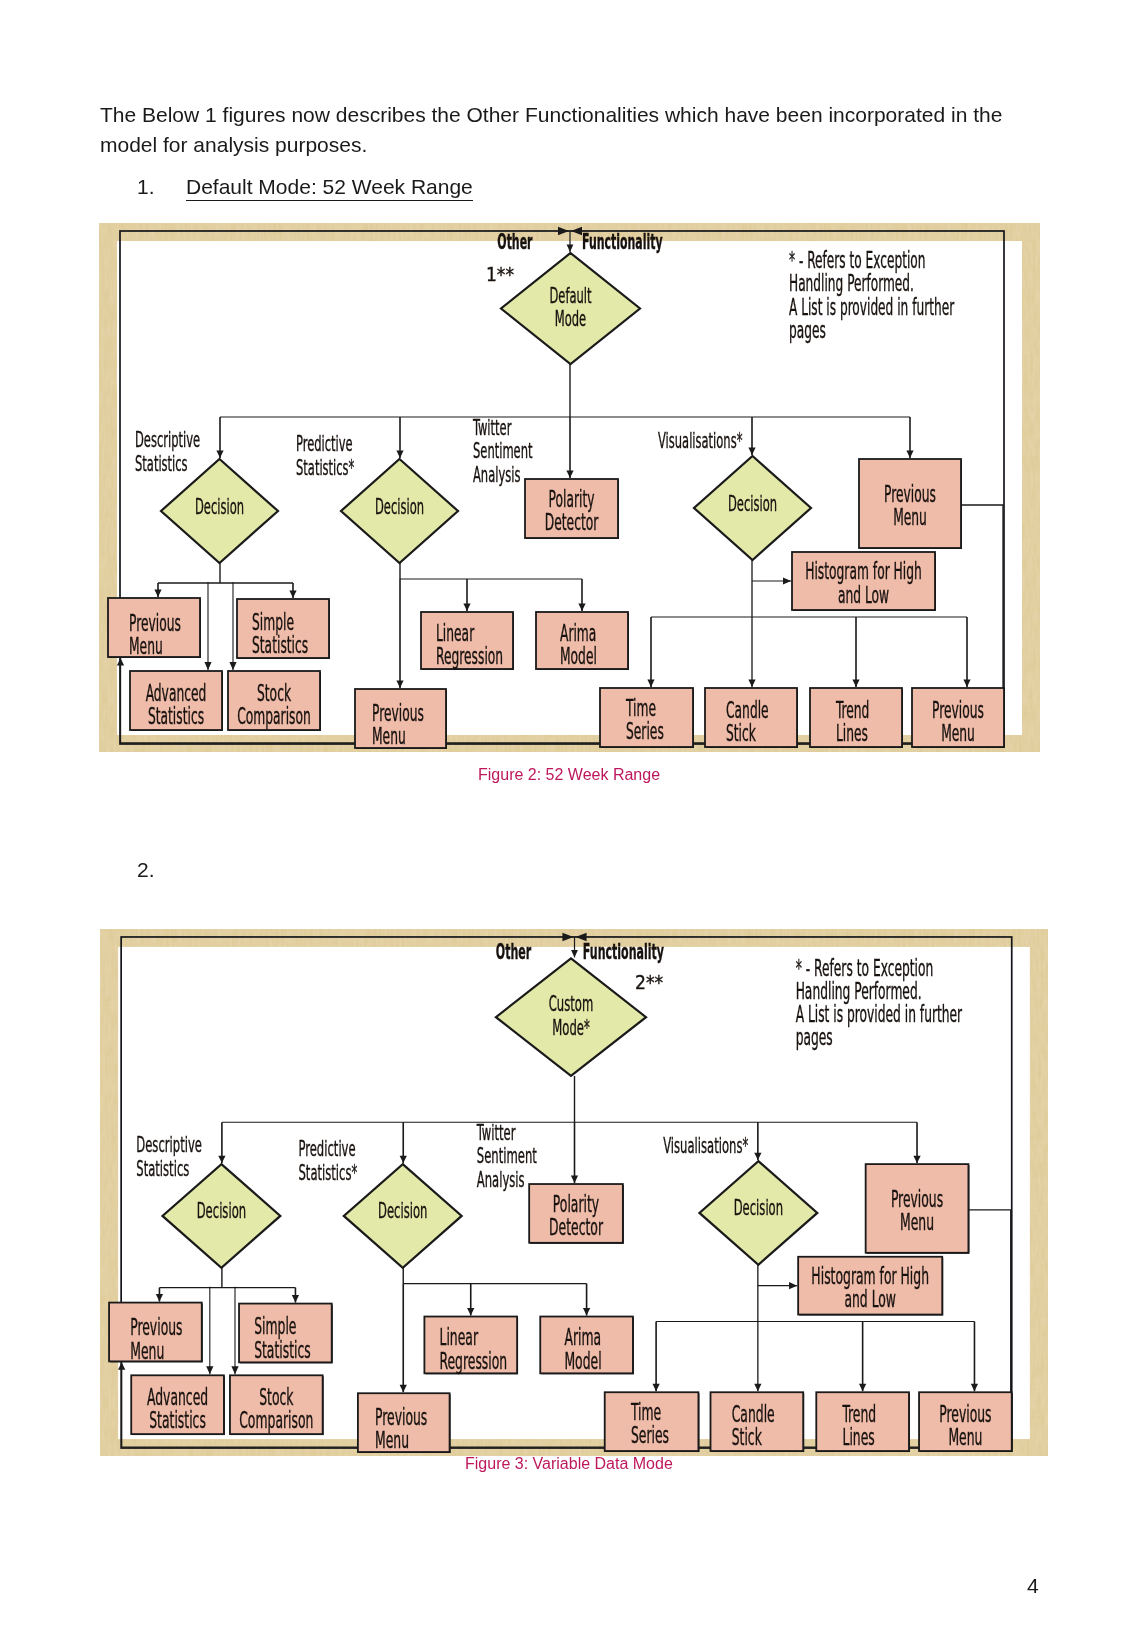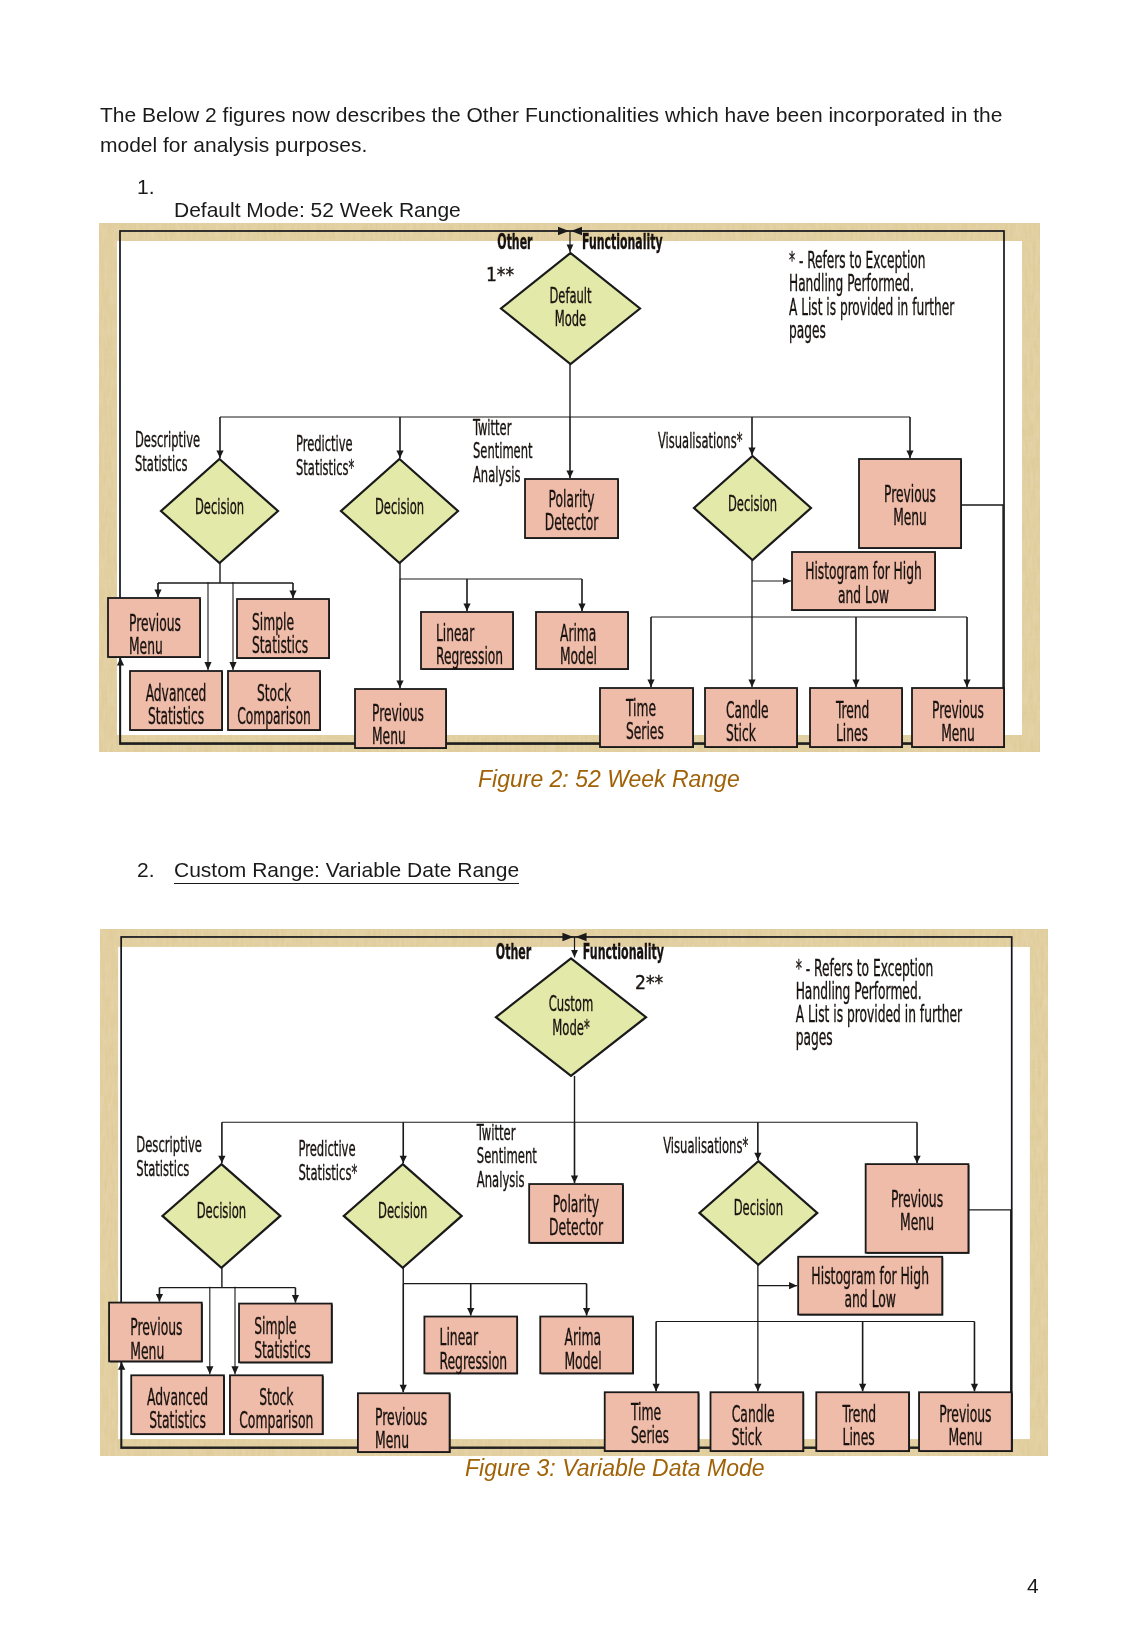--- a/index.html
+++ b/index.html
@@ -2,37 +2,36 @@
 <html><head>
 <meta charset="utf-8">
 <title>Document</title>
 <style>
   html,body{margin:0;padding:0;}
   body{width:1139px;height:1652px;background:#ffffff;font-family:"Liberation Sans",sans-serif;position:relative;overflow:hidden;}
   .page{position:absolute;left:0;top:0;width:1139px;height:1652px;}
   .para{position:absolute;font-size:21px;color:#1a1a1a;line-height:30px;width:912px;}
   .listnum{position:absolute;font-size:21px;color:#1a1a1a;}
   .listtxt{position:absolute;font-size:21px;color:#1a1a1a;border-bottom:1.3px solid #1a1a1a;padding-bottom:1px;}
-  .caption{position:absolute;font-size:23px;color:#a16207;font-style:italic;font-family:"Liberation Sans",sans-serif;white-space:nowrap;}
+  .caption{position:absolute;font-size:16px;color:#be185d;font-family:"Liberation Sans",sans-serif;white-space:nowrap;}
   .pageno{position:absolute;font-size:21px;color:#1a1a1a;}
   .figframe{position:absolute;box-sizing:border-box;}
   .figframe svg{display:block;}
   .figframe{}
   .ftxt{font-family:"DejaVu Sans Condensed","DejaVu Sans",sans-serif;fill:#18120f;opacity:0.995;stroke:#18120f;stroke-width:0.35;paint-order:stroke fill;}
 </style>
 </head>
 <body>
 
 <div class="page">
-  <div class="para" style="left:100px;top:100px;">The Below 2 figures now describes the Other Functionalities which have been incorporated in the model for analysis purposes.</div>
+  <div class="para" style="left:100px;top:100px;">The Below 1 figures now describes the Other Functionalities which have been incorporated in the model for analysis purposes.</div>
   <div class="listnum" style="left:137px;top:175px;">1.</div>
-  <div class="listtxt" style="left:174px;top:175px;margin-top:23px;">Default Mode: 52 Week Range</div>
+  <div class="listtxt" style="left:186px;top:175px;">Default Mode: 52 Week Range</div>
   <div class="caption" style="left:478px;top:766px;">Figure 2: 52 Week Range</div>
   <div class="listnum" style="left:137px;top:858px;">2.</div>
-  <div class="listtxt" style="left:174px;top:858px;">Custom Range: Variable Date Range</div>
   <div class="caption" style="left:465px;top:1455px;">Figure 3: Variable Data Mode</div>
   <div class="pageno" style="left:1027px;top:1574px;">4</div>
   <div class="figframe" id="fig2" style="left: 99px; top: 223px; width: 941px; height: 529px;">
       <svg width="941" height="529" viewBox="0 0 941 529" preserveAspectRatio="none" xmlns="http://www.w3.org/2000/svg">
         <defs>
           <filter id="graina" x="0" y="0" width="100%" height="100%">
             <feTurbulence type="fractalNoise" baseFrequency="0.35 0.06" numOctaves="3" seed="7" result="n"></feTurbulence>
             <feColorMatrix in="n" type="matrix" values="0 0 0 0 0.90  0 0 0 0 0.81  0 0 0 0 0.60  0 0 0 0.45 0" result="c"></feColorMatrix>
             <feComposite in="c" in2="SourceGraphic" operator="in"></feComposite>
           </filter>

